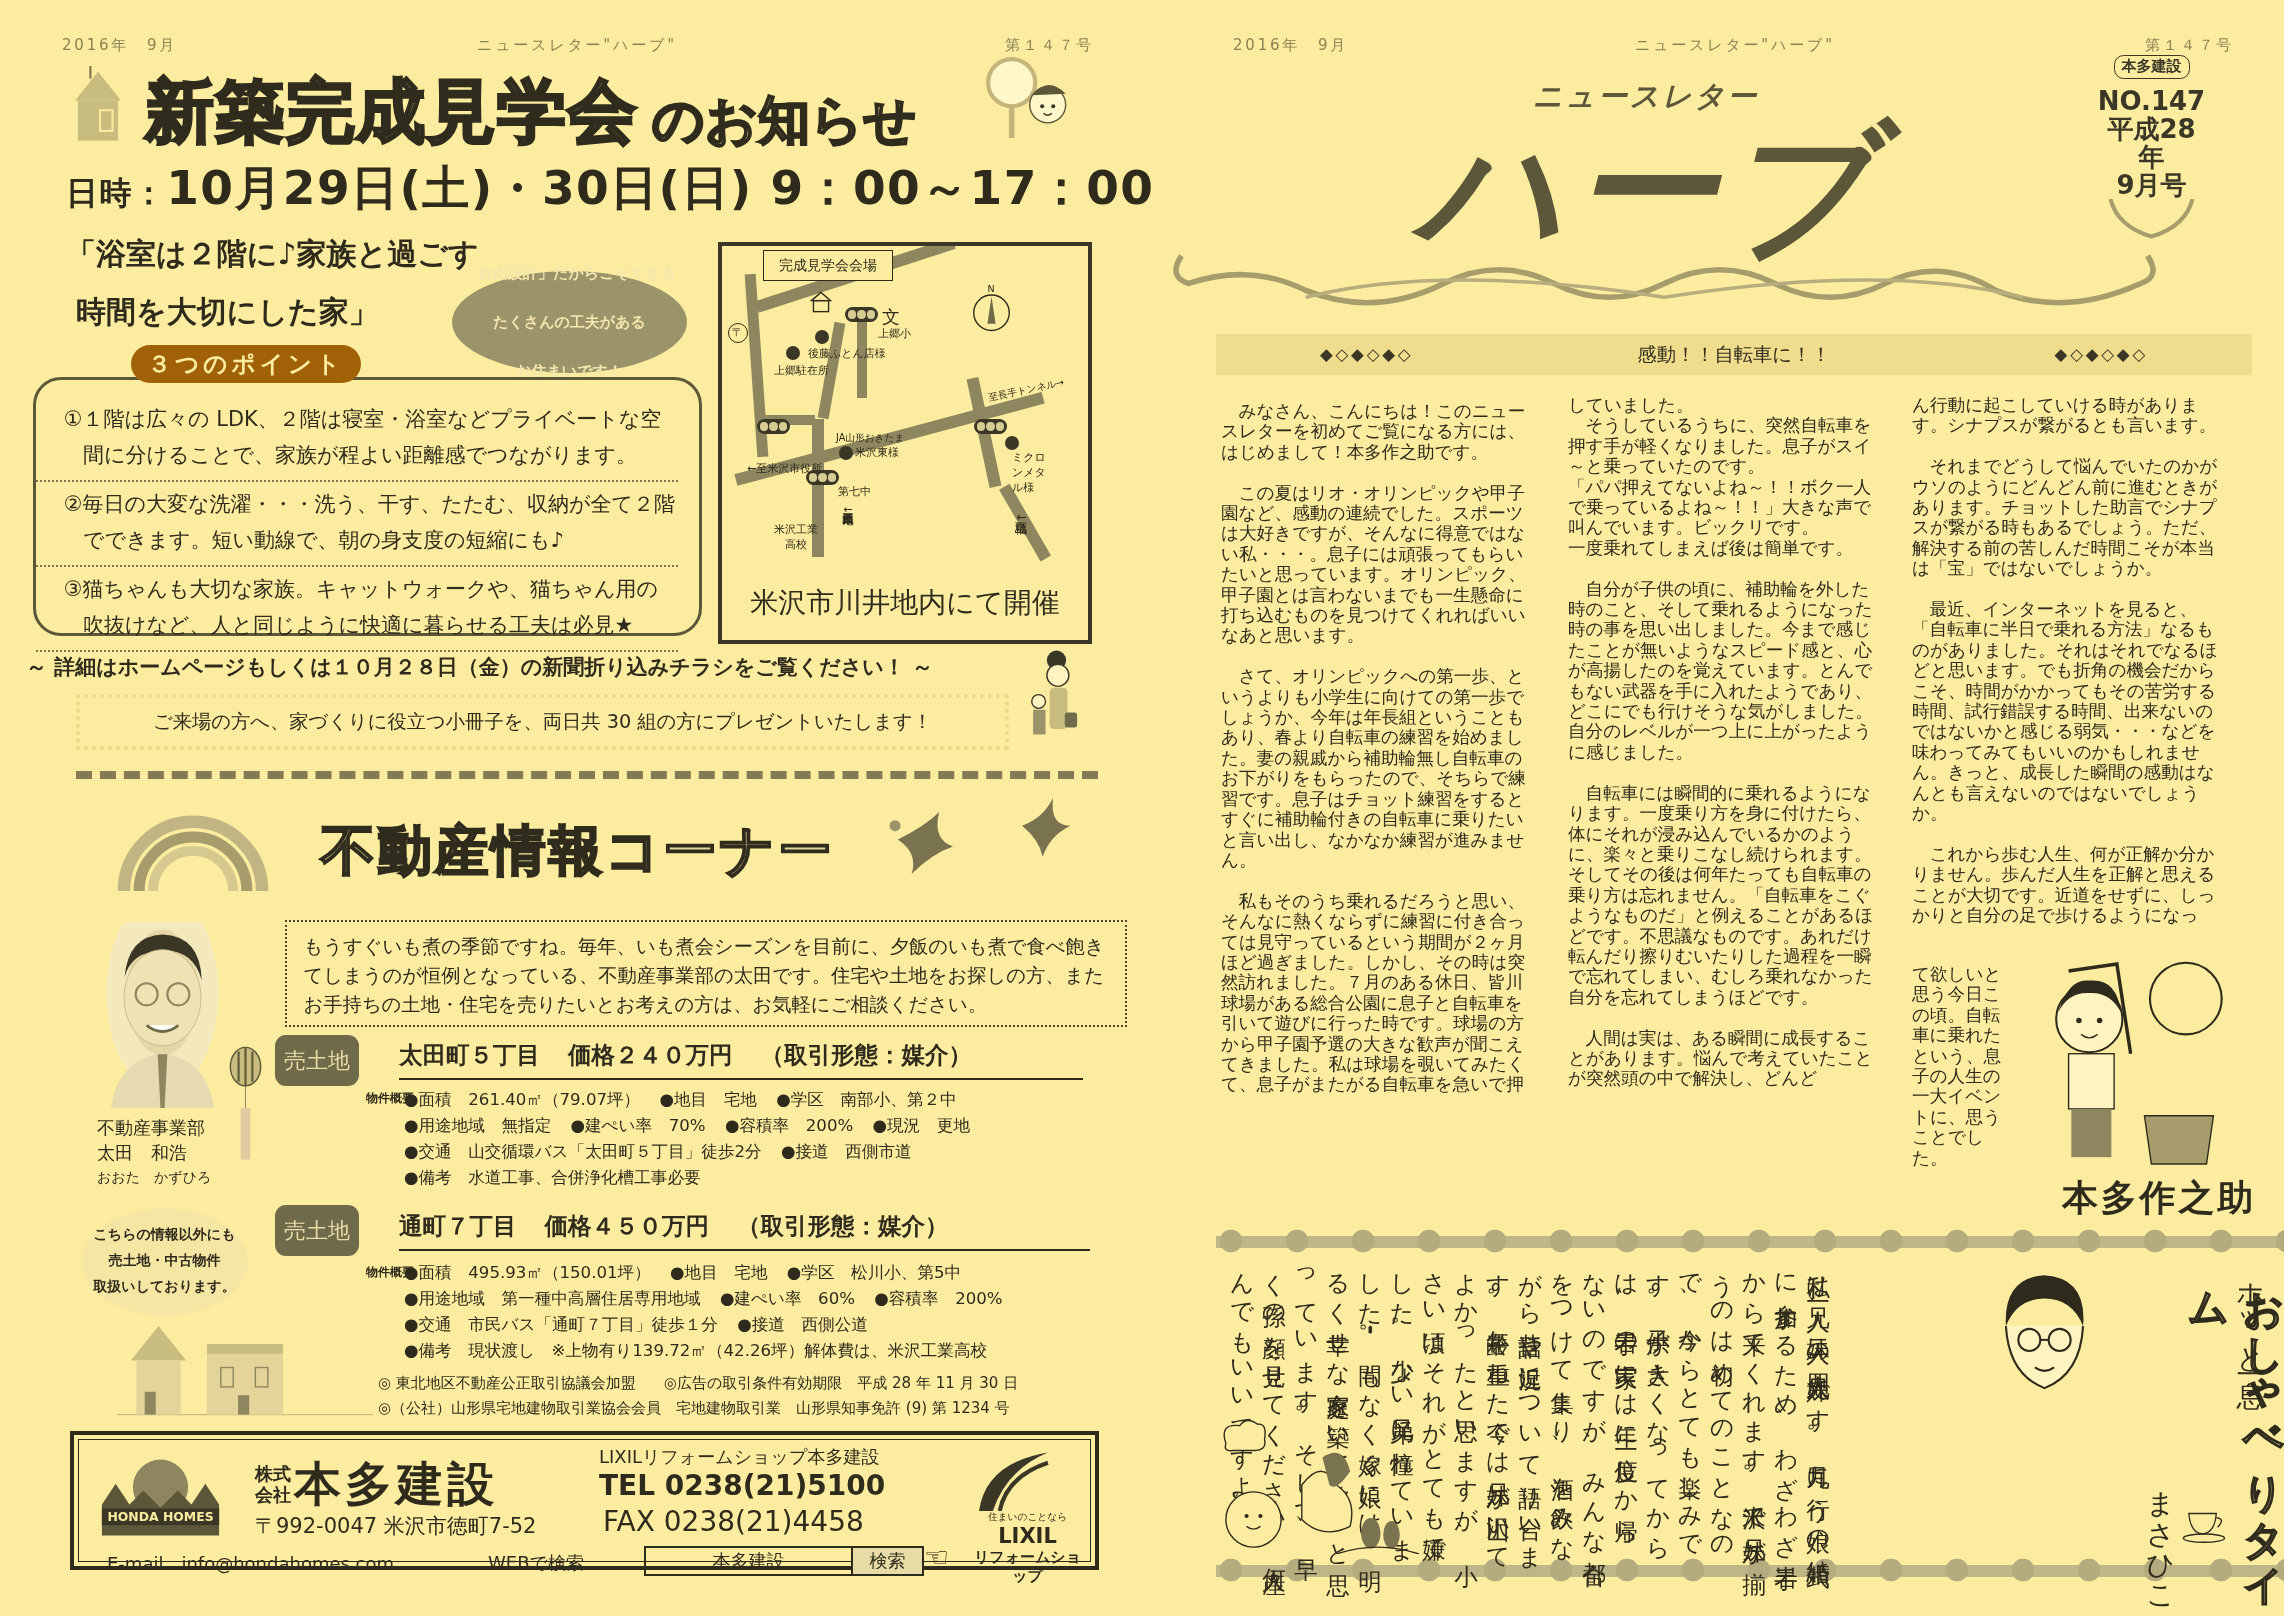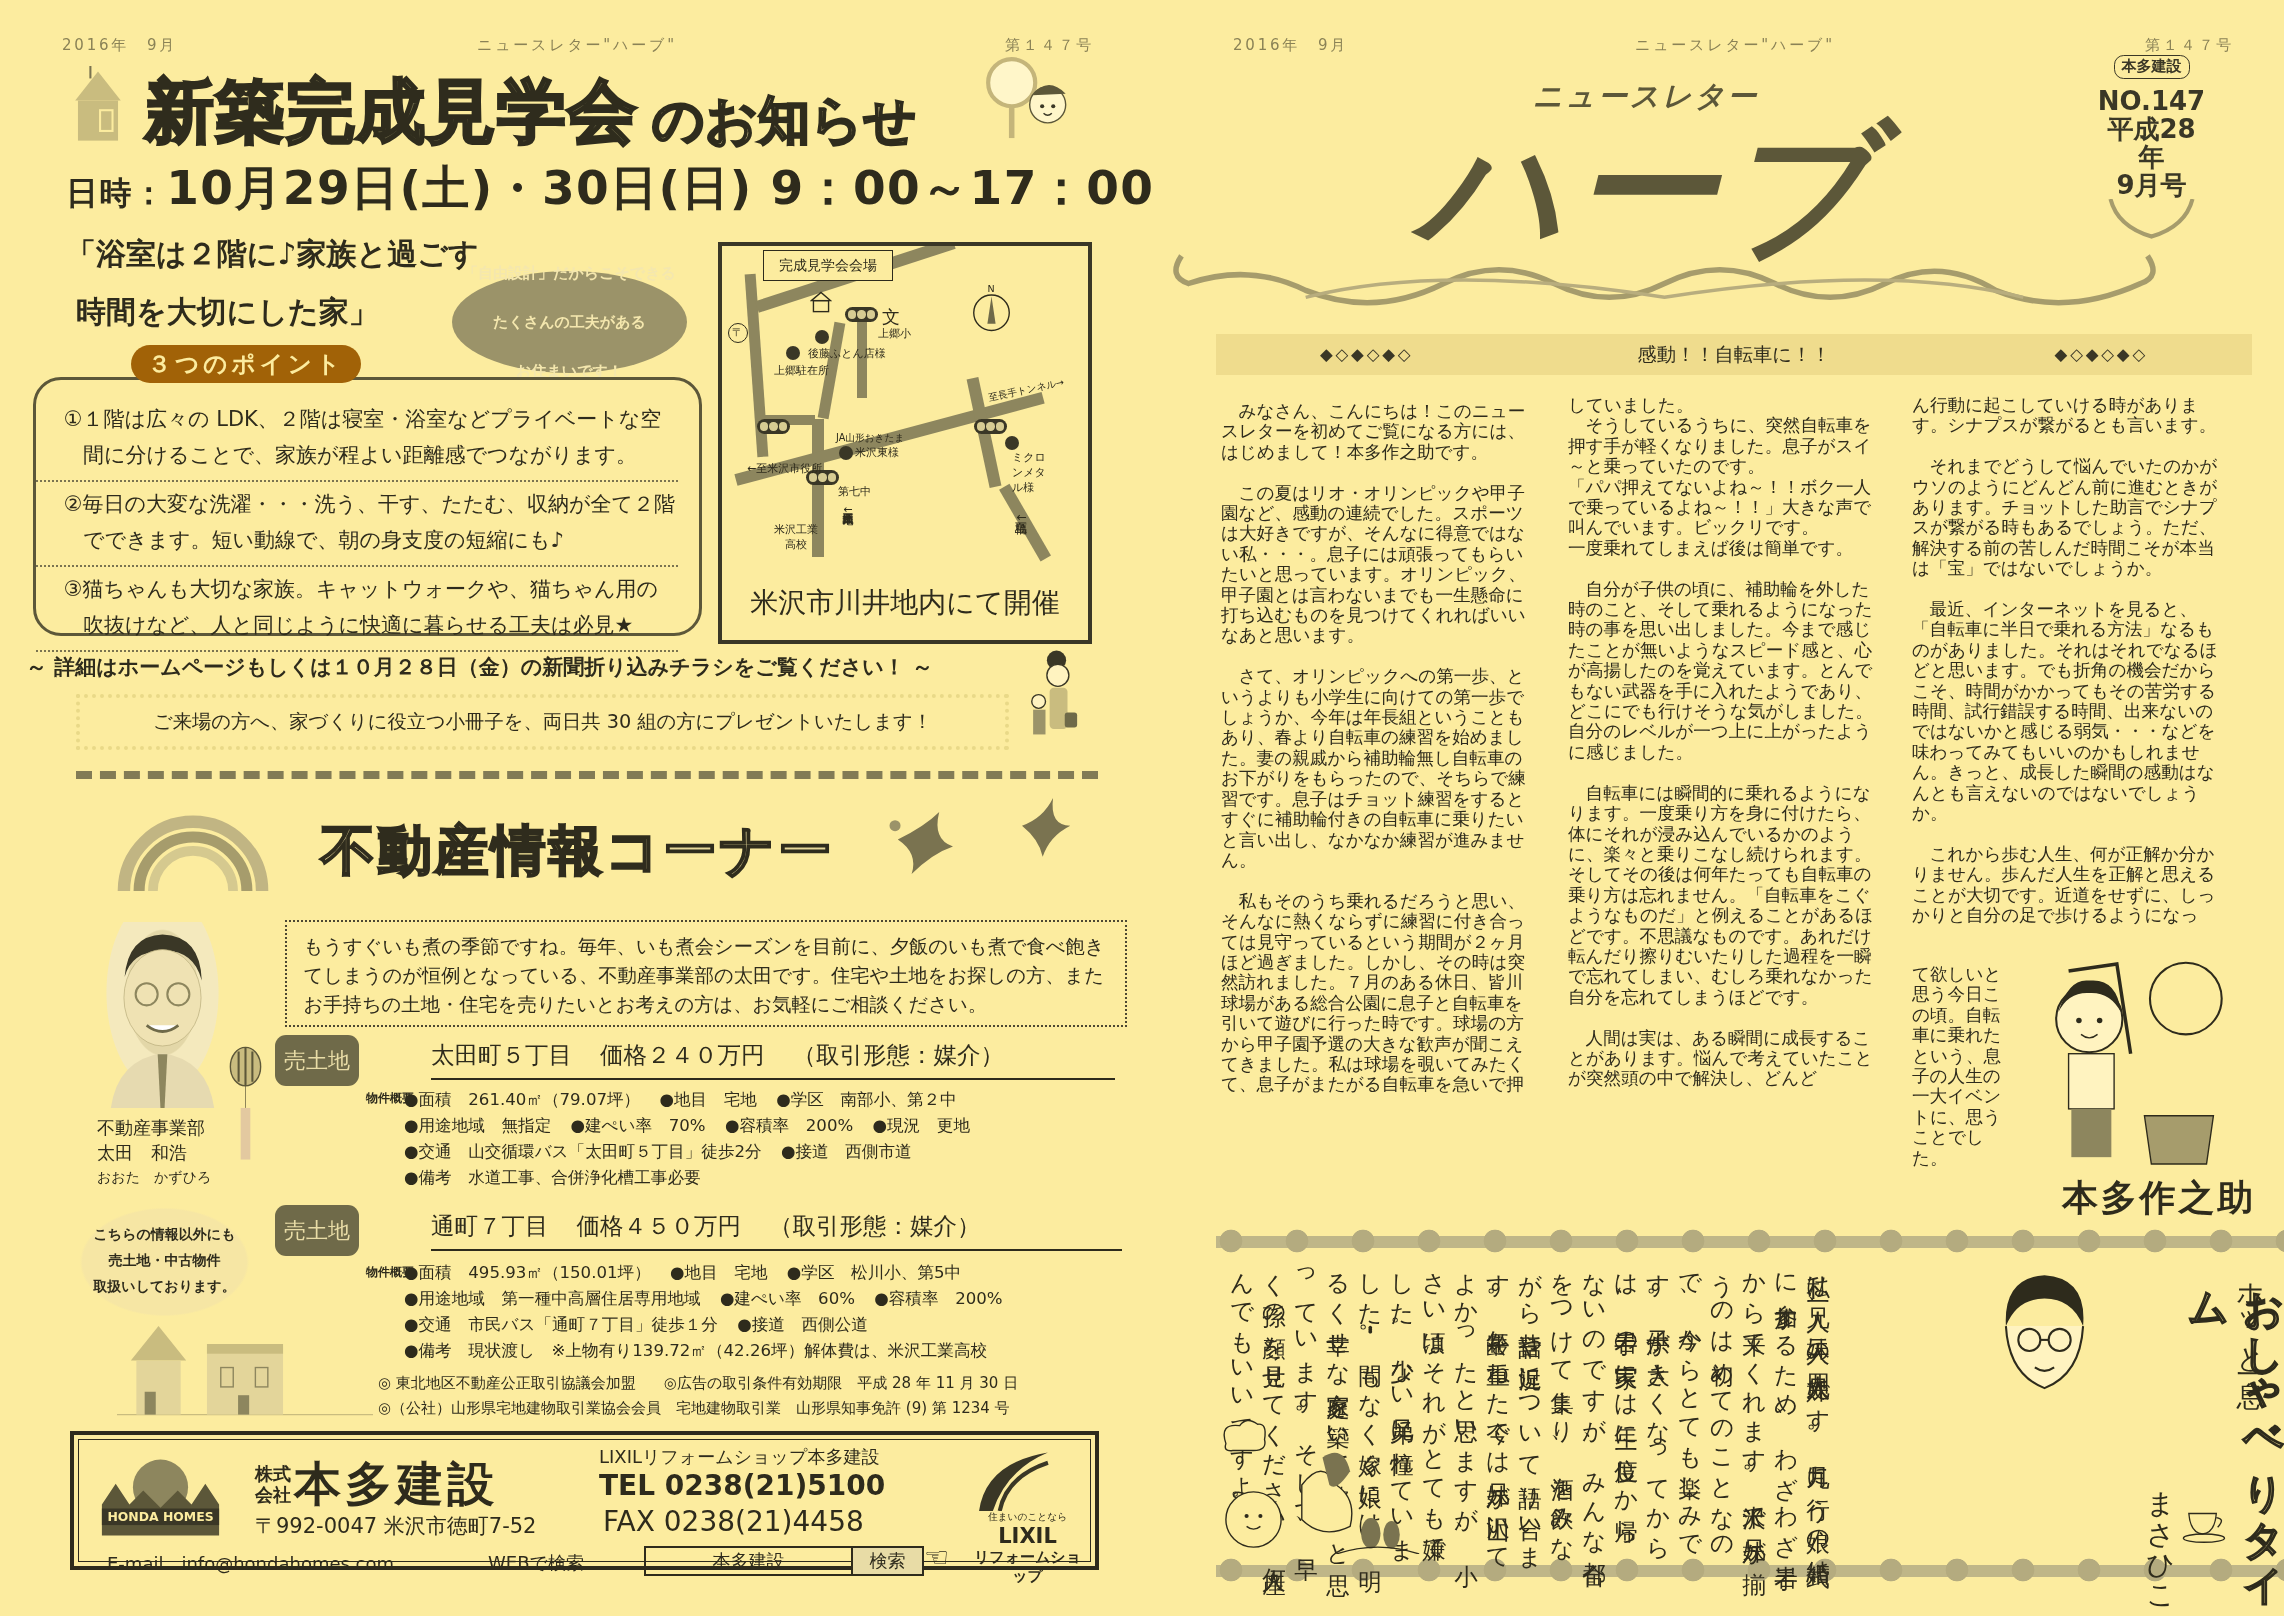--- a/index.html
+++ b/index.html
@@ -57,21 +57,21 @@
     -webkit-text-stroke:2.1px #2f2c1d; letter-spacing:2.8px;
   }
   .speech {
     border:2.1px dotted #4c4832; font-size:19.3px; line-height:29px; padding:9.7px 16.6px;
     color:#2e2b1c; background:#fcec9f;
   }
   .sale-badge {
     background:#6f6a49; color:#e8dca6; font-size:22px; border-radius:11px;
     display:flex; align-items:center; justify-content:center;
   }
-  .prop-title { font-size:23.5px; font-weight:normal; color:#2e2b1c; border-bottom:2.8px solid #2e2b1c; padding-bottom:7px; white-space:nowrap;margin-left:32px;}
+  .prop-title { font-size:23.5px; font-weight:bold; color:#2e2b1c; border-bottom:2.8px solid #2e2b1c; padding-bottom:7px; white-space:nowrap;}
   .prop-title span { margin-right:28px; }
   .prop-row { font-size:16.6px; color:#2e2b1c; line-height:26px; white-space:nowrap; }
   .prop-row .it { margin-right:19.3px; }
   .prop-label { font-size:12px; font-weight:bold; color:#2e2b1c;padding-left:48px; }
   .legal { font-size:15px; color:#2e2b1c; line-height:25px; white-space:nowrap; }
   .legal span { margin-right:28px; }
   .footer-box { border:4.1px solid #2e2b1c; outline:1.4px solid #2e2b1c; outline-offset:-9.7px; background:#fcec9f; }
   .company-name { font-size:47px; font-weight:bold; letter-spacing:4.1px; color:#2e2b1c; }
   .co-small { font-size:18px; line-height:21px; font-weight:bold; color:#2e2b1c; }
   .contact-big { font-size:28px; font-weight:bold; color:#2e2b1c; line-height:35px; }

